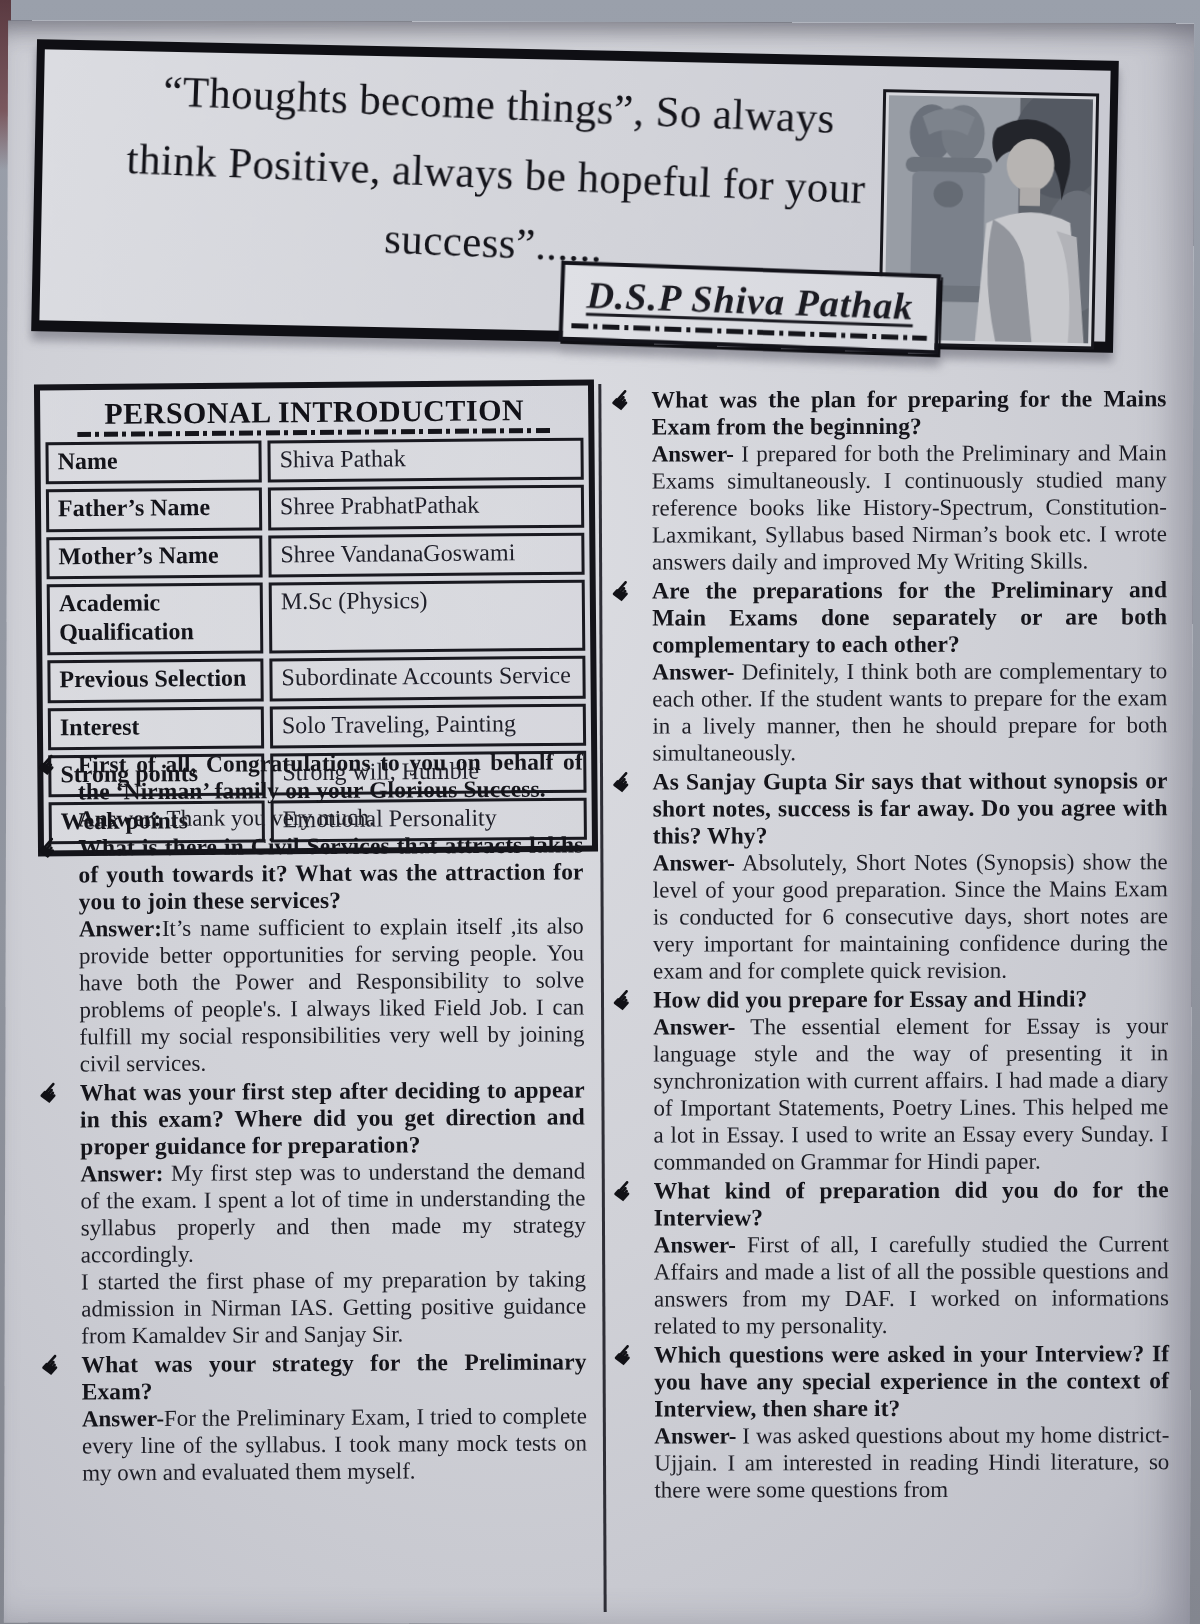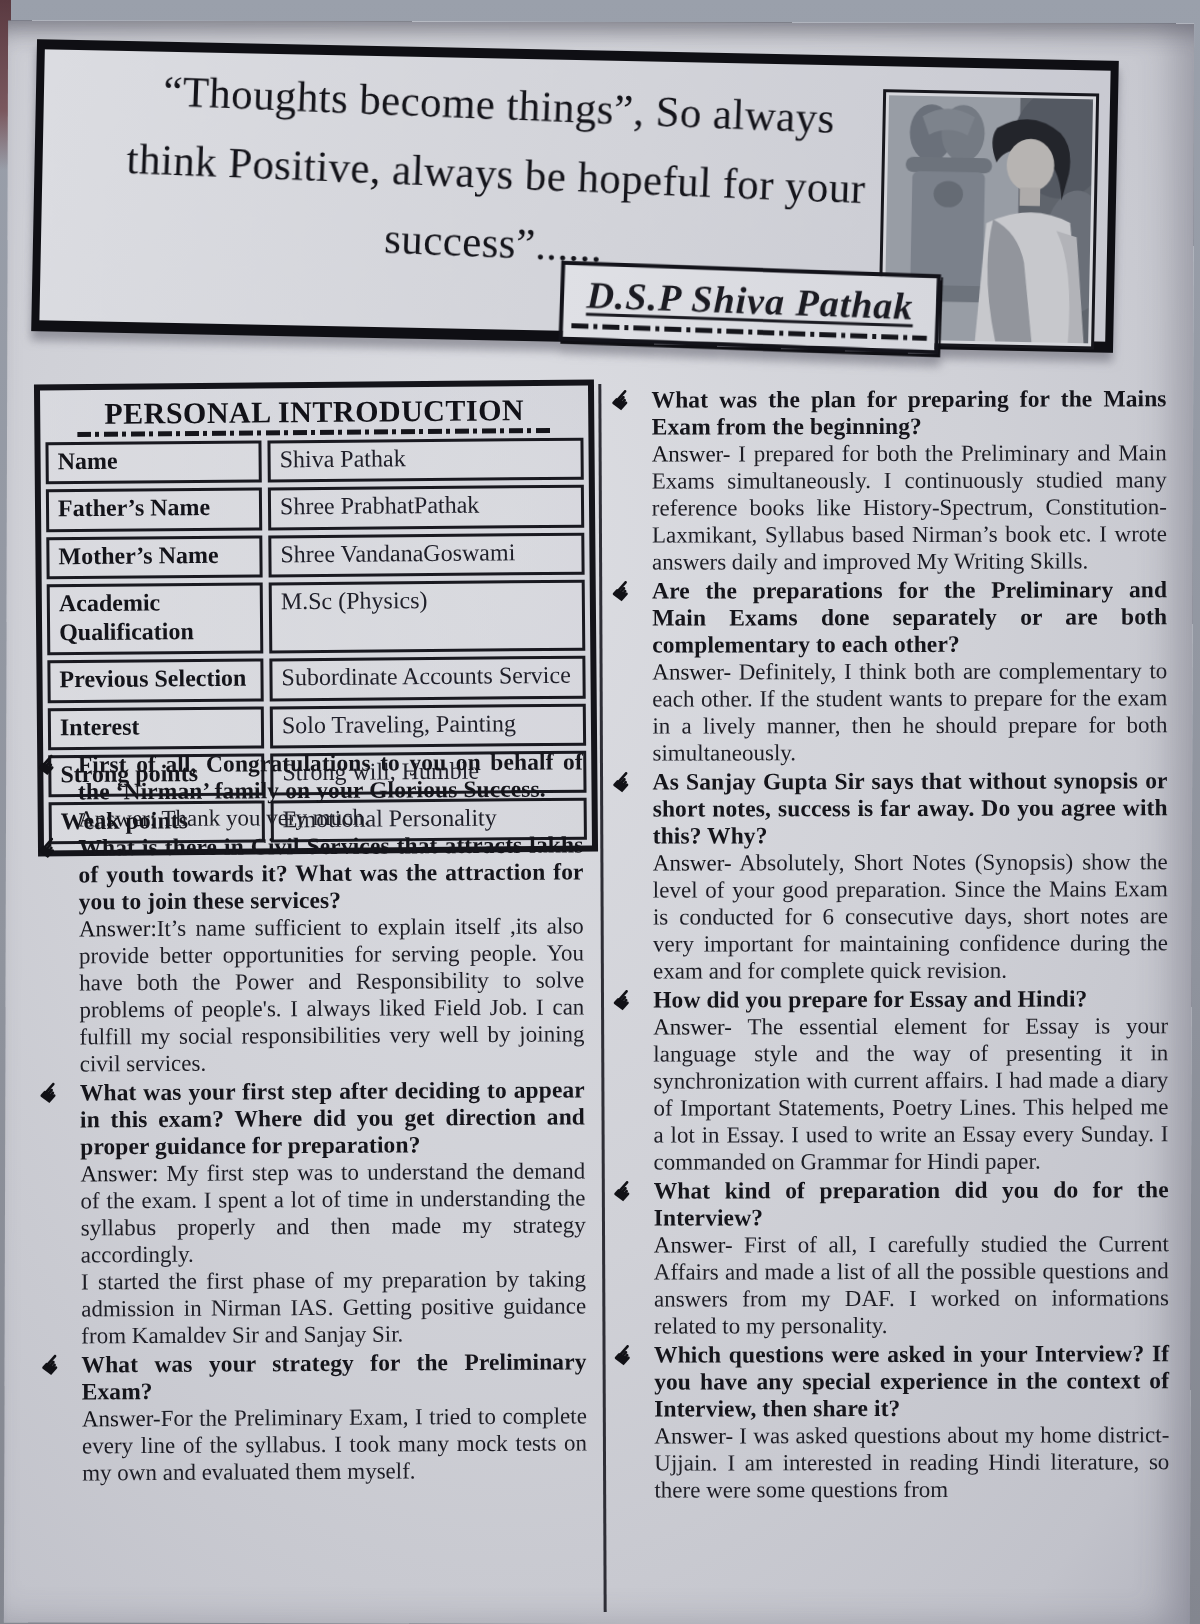--- a/index.html
+++ b/index.html
@@ -46,21 +46,21 @@
   
   .divider{position:absolute;left:601px;top:384px;width:3px;height:1228px;background:#2e2e36;transform:rotate(-.25deg);}
   .qa-col{position:absolute;}
   .col-left{left:38px;top:750px;width:547px;transform:rotate(-.35deg);}
   .col-right{left:611px;top:386px;width:557px;transform:rotate(-.15deg);}
   .qa{position:relative;padding-left:42px;margin-bottom:2px;}
   .bullet{position:absolute;left:1px;top:0;font-size:26px;line-height:26px;color:#111116;
          font-family:"DejaVu Sans",sans-serif;transform:rotate(-48deg);}
   .q{font-weight:bold;font-size:23.5px;line-height:27px;text-align:justify;color:#15151b;letter-spacing:.1px;}
   .answers p{margin:0;font-size:23px;line-height:27px;text-align:justify;color:#1e1e26;}
-  .answers .ap{font-weight:normal;color:#15151b;}
+  .answers .ap{font-weight:bold;color:#15151b;}
 </style>
 </head>
 <body>
 
 <div class="stage">
   <div class="edge-sliver"></div>
   <div class="paper"></div>
 
   <div class="quote-box">
     <div class="quote">

